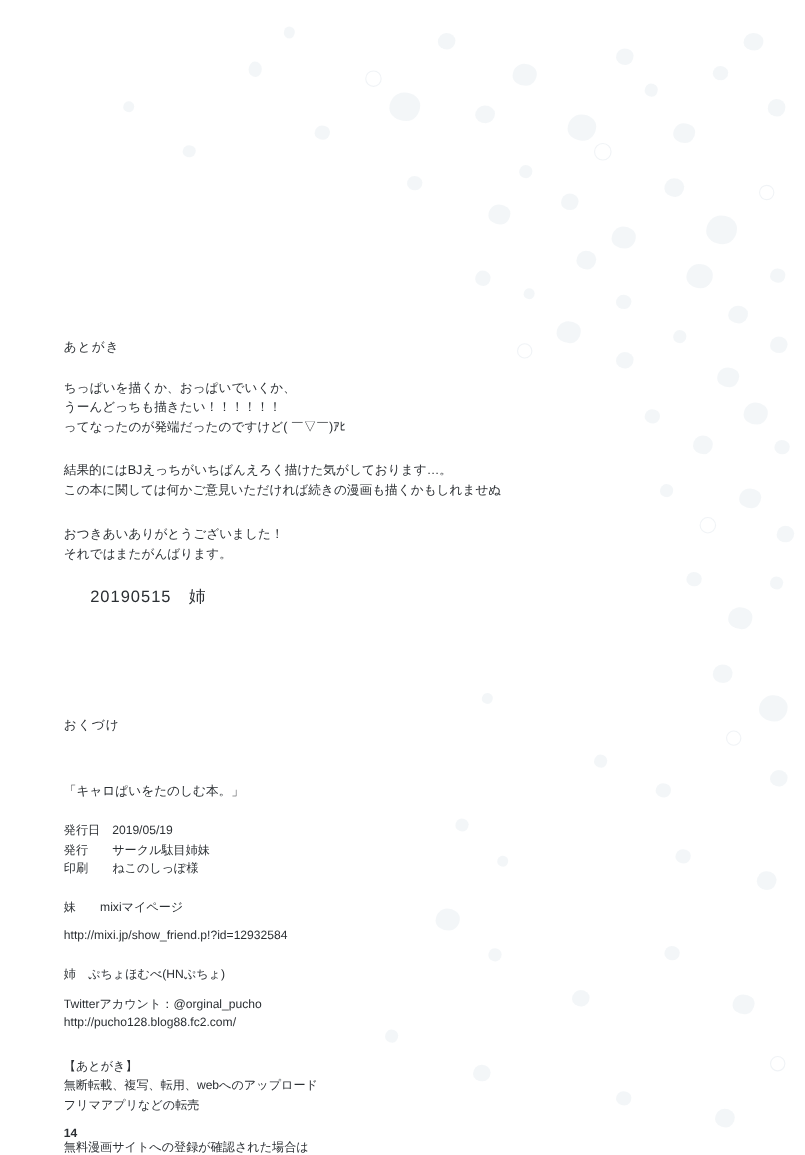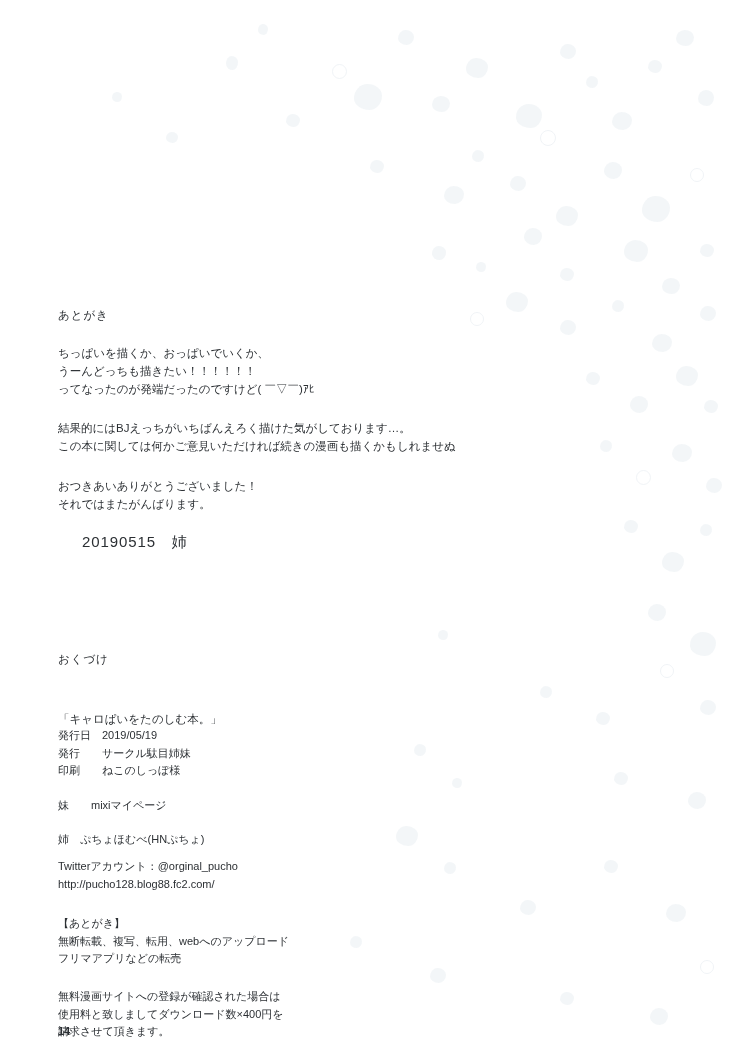--- a/index.html
+++ b/index.html
@@ -73,20 +73,21 @@
     position: absolute;
     top: 652px;
     left: 0;
     width: 600px;
   }
   .colophon .title-line {
     margin-top: 45px;
     font-size: 11.5px;
   }
   .colophon .pubinfo {
+    margin-top: 20px;
     font-size: 11px;
     line-height: 1.6;
     white-space: pre-line;
   }
   .colophon .row {
     margin-top: 17px;
     font-size: 11px;
     line-height: 1.6;
     white-space: pre-line;
   }
@@ -227,20 +228,21 @@
 
     <div class="sign">20190515　姉</div>
 
     <div class="colophon">
       <div class="sec-title">おくづけ</div>
       <div class="title-line">「キャロぱいをたのしむ本。」</div>
       <div class="pubinfo">発行日　2019/05/19
 発行　　サークル駄目姉妹
 印刷　　ねこのしっぽ様</div>
       <div class="row">妹　　mixiマイページ</div>
+      <a class="link" href="#">http://mixi.jp/show_friend.p!?id=12932584</a>
       <div class="row">姉　ぷちょほむべ(HNぷちょ)</div>
       <a class="link" href="#">Twitterアカウント：@orginal_pucho
 http://pucho128.blog88.fc2.com/</a>
       <div class="notice">【あとがき】
 無断転載、複写、転用、webへのアップロード
 フリマアプリなどの転売</div>
       <div class="notice2">無料漫画サイトへの登録が確認された場合は
 使用料と致しましてダウンロード数×400円を
 請求させて頂きます。</div>
     </div>

